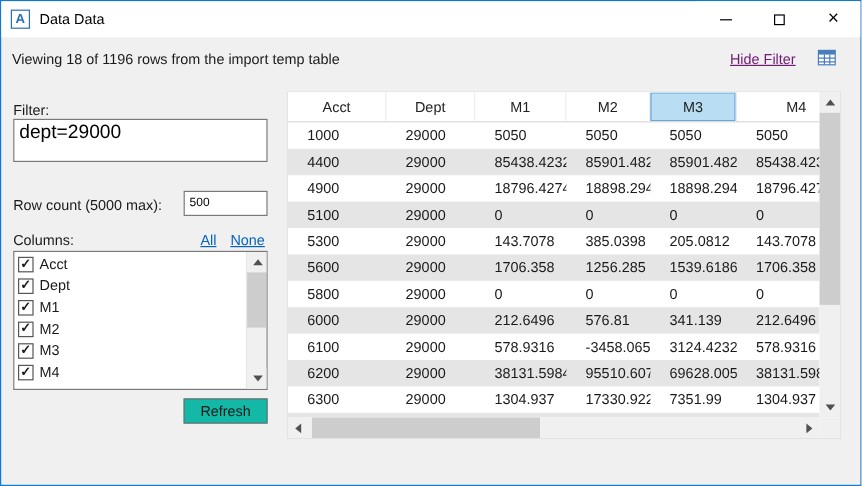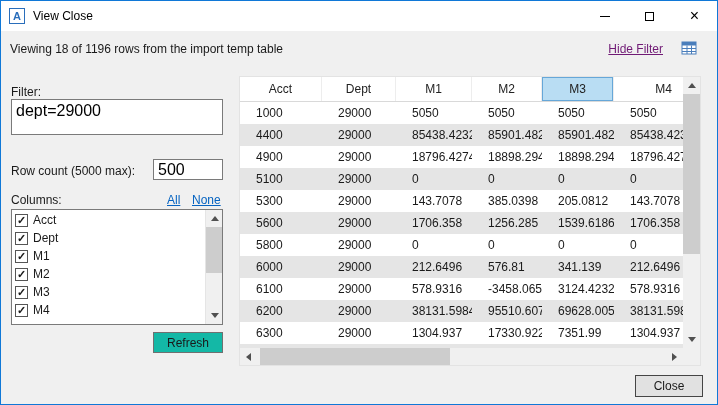--- a/index.html
+++ b/index.html
@@ -22,21 +22,21 @@
   .status-text{position:absolute;left:9px;top:41px}
   .hide-filter{position:absolute;top:41px;right:54px;color:#701a75;text-decoration:underline;cursor:pointer}
   .grid-icon{position:absolute;top:39px;right:20px;width:16px;height:16px}
 
   
   .filter-label{position:absolute;left:10px;top:84px}
   .filter-box{position:absolute;left:10px;top:98px;width:212px;height:36px;border:1px solid #7a7a7a;background:#fff;
               font-family:"Liberation Sans",sans-serif;font-size:16px;padding:2px 4px;resize:none;outline:none;overflow:hidden}
   .rowcount-label{position:absolute;left:10px;top:163px}
   .rowcount-input{position:absolute;left:152px;top:158px;width:70px;height:21px;border:1px solid #7a7a7a;background:#fff;
-                  font-family:"Liberation Sans",sans-serif;font-size:16px;padding:0 4px;outline:none}
+                  font-family:"Liberation Sans",sans-serif;font-size:10px;padding:0 4px;outline:none}
   .columns-label{position:absolute;left:10px;top:192px}
   .link{color:#0563c1;text-decoration:underline;cursor:pointer;position:absolute;top:192px}
   .all-link{left:166px}
   .none-link{left:191px}
 
   .listbox{position:absolute;left:10px;top:208px;width:212px;height:116px;border:1px solid #7a7a7a;background:#fff;overflow:hidden}
   .listbox-items{position:absolute;left:0;top:1px;right:17px;bottom:0}
   .listbox-item{display:flex;align-items:center;height:18px;padding-left:3px}
   .checkbox{width:13px;height:13px;border:1px solid #555;background:#fff;margin-right:5px;flex:none;
             display:flex;align-items:center;justify-content:center;font-size:11px;font-weight:bold;line-height:1}
@@ -76,21 +76,21 @@
   .close-btn{position:absolute;right:14px;top:374px;width:68px;height:22px;background:#e1e1e1;border:1px solid #454545;
              display:flex;align-items:center;justify-content:center;cursor:pointer}
 </style>
 </head>
 <body>
 
 <div class="dialog">
 
   <div class="titlebar">
     <div class="app-icon">A</div>
-    <div class="title">View Close</div>
+    <div class="title">Data Data</div>
     <div class="caption-buttons">
       <div class="cap-btn">
           <div class="min-glyph"></div>
         </div>
       <div class="cap-btn">
           <div class="max-glyph"></div>
         </div>
       <div class="cap-btn">
           <span class="close-glyph">×</span>
         </div>
@@ -278,15 +278,14 @@
           <div class="tri-left"></div>
         </div>
       <div class="hthumb" style="left:20px;width:190px"></div>
       <div class="sb-btn" style="right:0;top:0">
           <div class="tri-right"></div>
         </div>
     </div>
     <div class="corner"></div>
   </div>
 
-  <div class="close-btn">Close</div>
 
 </div>
 
 </body></html>

